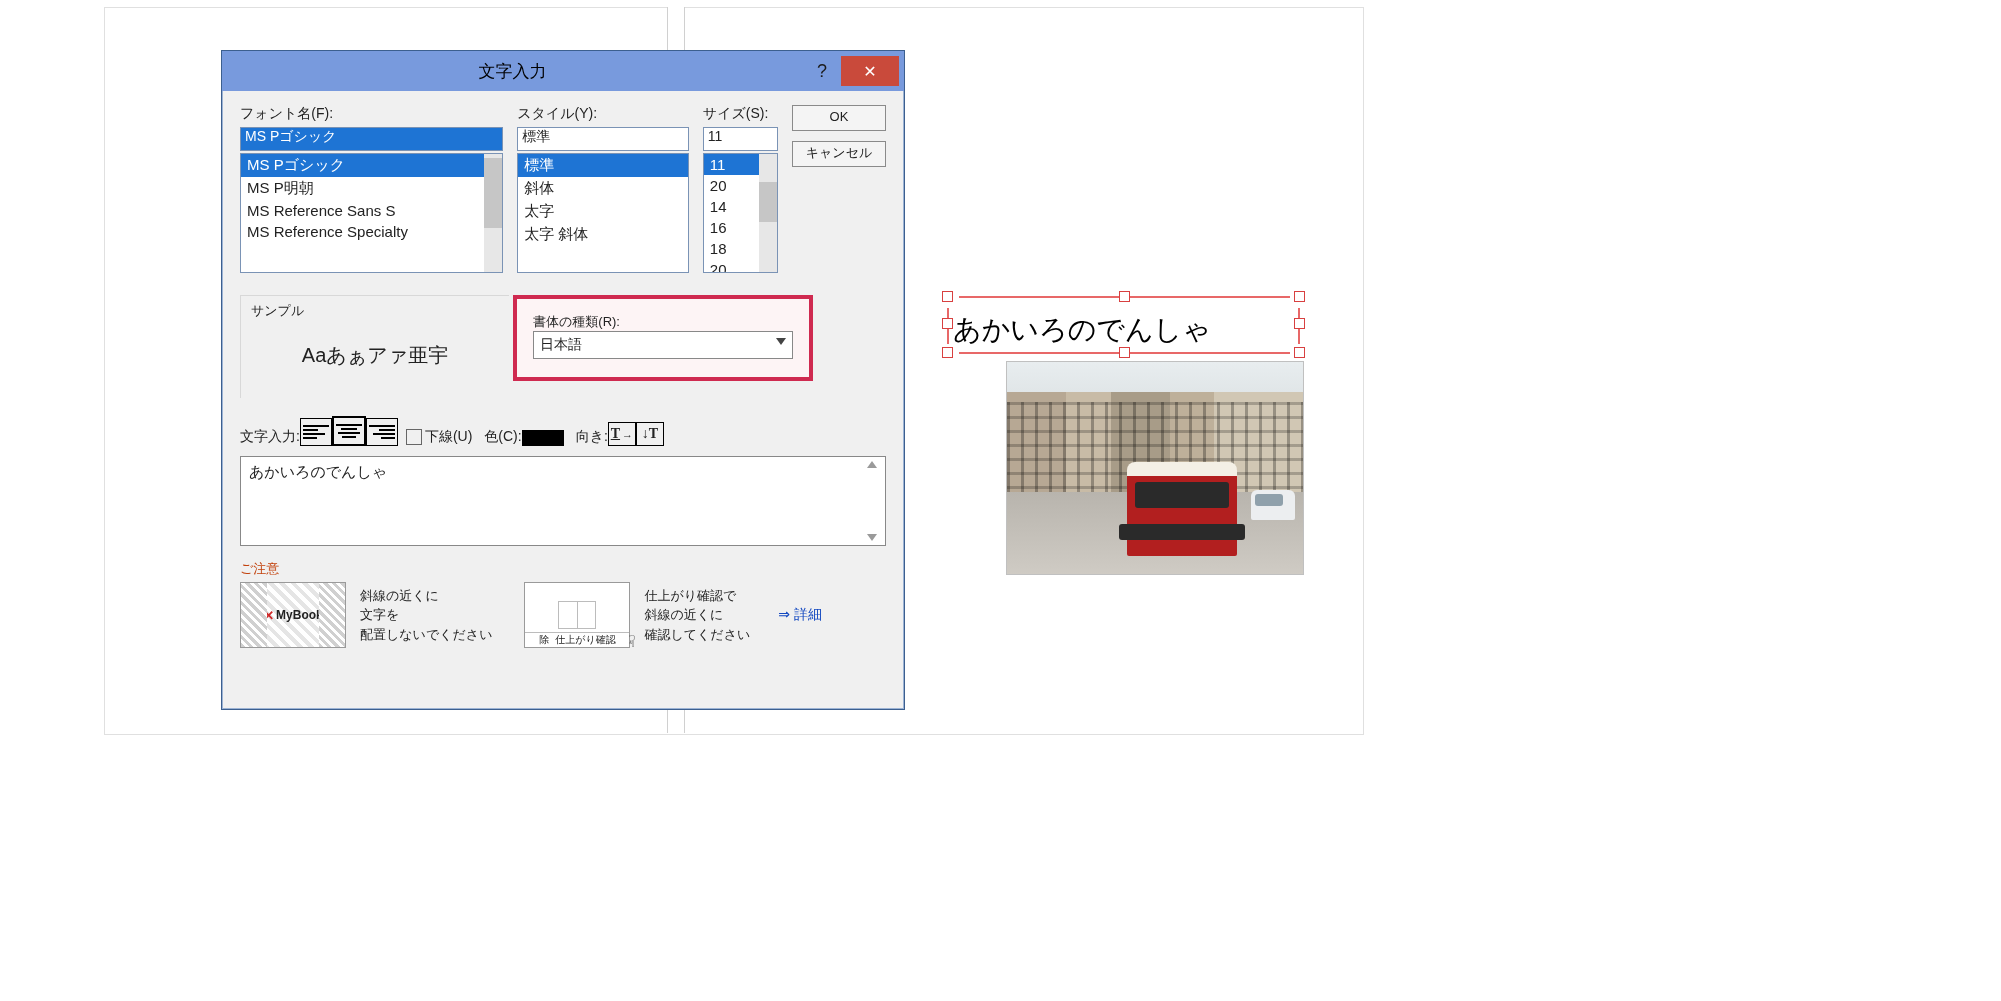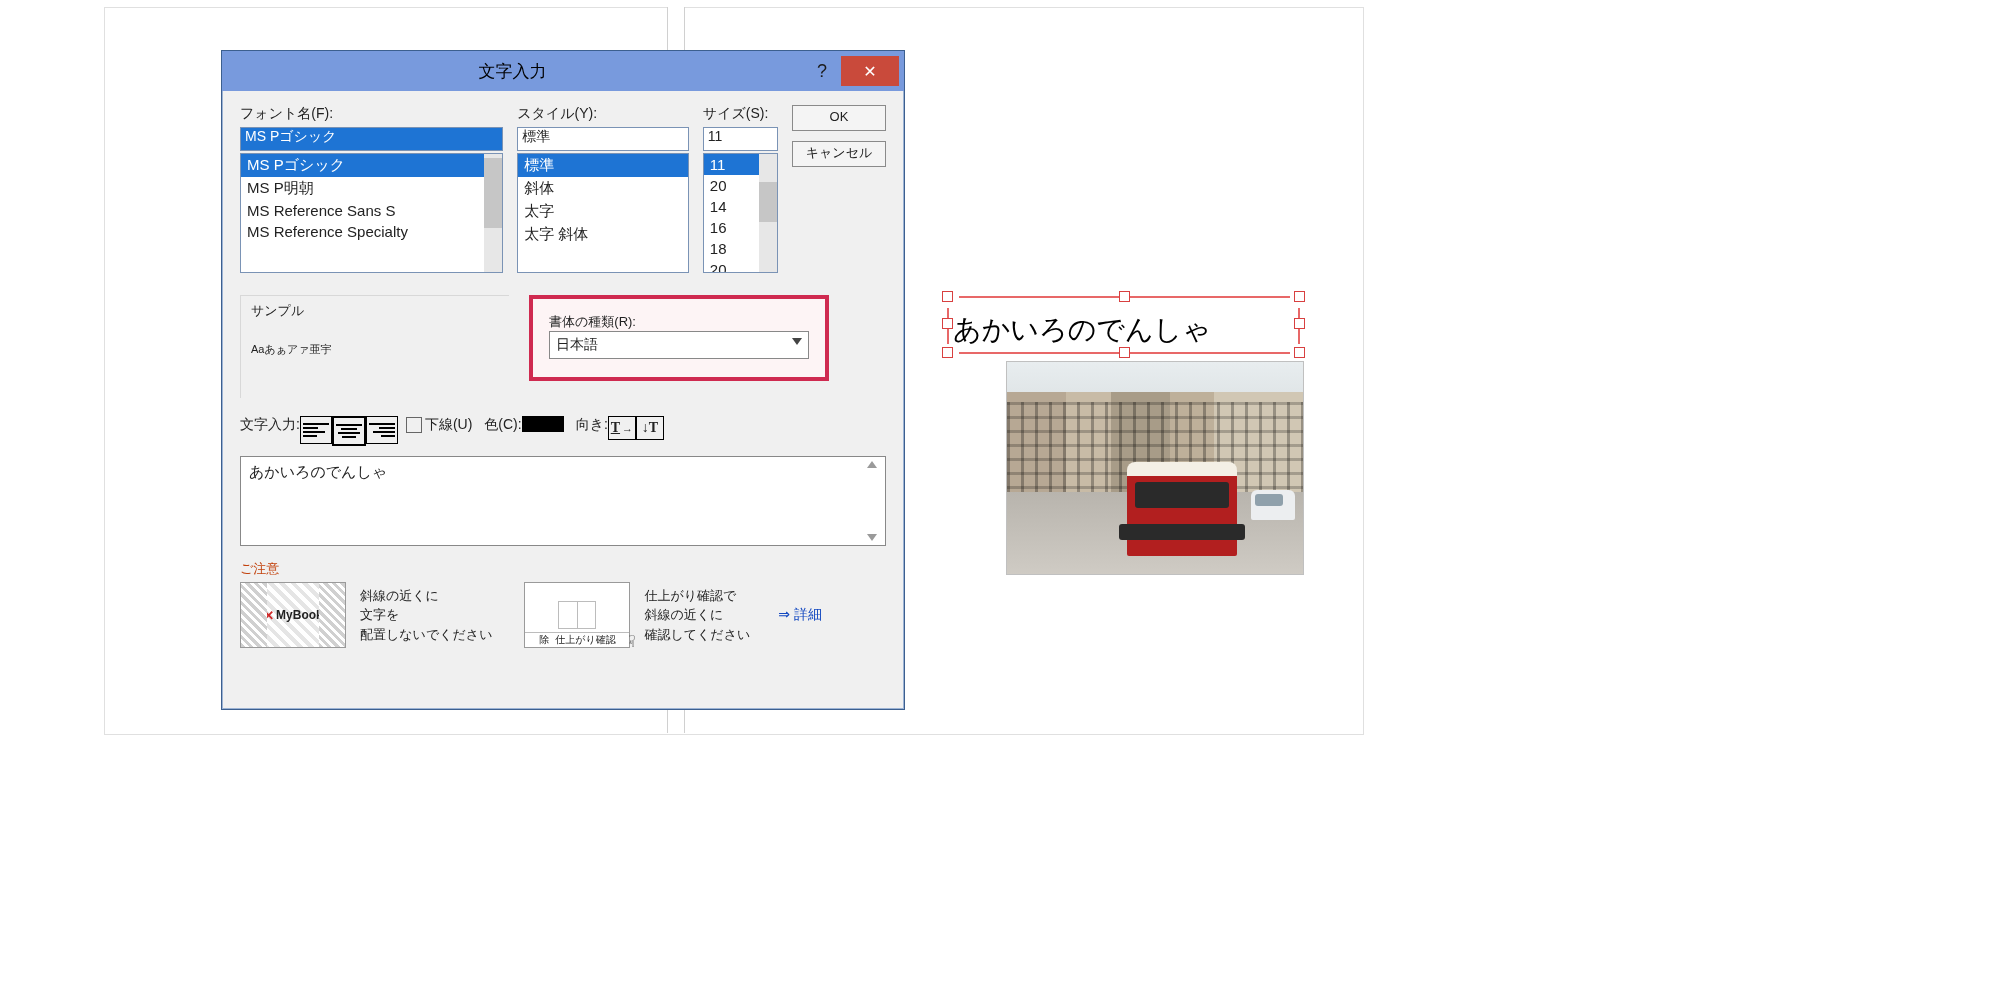--- a/index.html
+++ b/index.html
@@ -46,30 +46,30 @@
 .lbl{font-size:14px;margin-bottom:4px;}
 .txt{height:22px;border:1px solid #7a93b5;background:#fff;padding:0 4px;font-size:14px;}
 .txt.sel-hi{background:#1e74d4;color:#fff;}
 .listbox{border:1px solid #7a93b5;background:#fff;height:118px;margin-top:2px;overflow:hidden;position:relative;}
 .listbox .track{position:absolute;right:0;top:0;width:18px;height:100%;background:#e7e7e7;}
 .listbox .thumb{position:absolute;right:0;width:18px;background:#c6c6c6;}
 .li{padding:2px 6px;font-size:15px;white-space:nowrap;}
 .li.hi{background:#1e74d4;color:#fff;}
 .btn{width:92px;height:24px;border:1px solid #8a8a8a;background:#f4f4f4;margin-bottom:10px;font-size:13px;text-align:center;line-height:22px;}
 
-.mid{display:flex;gap:20px;margin-top:22px;align-items:flex-start;}
+.mid{display:flex;gap:4px;margin-top:22px;align-items:flex-start;}
 .sample-box{flex:0 0 248px;height:90px;border-top:1px solid #d8d8d8;border-left:1px solid #d8d8d8;padding:6px 10px;}
 .sample-box .sample-lbl{font-size:13px;}
-.sample-box .sample-txt{margin-top:22px;text-align:left;font-size:11px;}
+.sample-box .sample-txt{margin-top:22px;text-align:center;font-size:20px;}
 .type-box{flex:0 0 260px;border:4px solid #cf2a50;background:#fdf4f5;padding:14px 16px 18px 16px;}
 .type-lbl{font-size:13px;}
 .dropdown{height:26px;border:1px solid #888;background:#fff;display:flex;align-items:center;padding:0 6px;position:relative;font-size:14px;}
 .dropdown .caret{position:absolute;right:6px;top:6px;width:0;height:0;border-left:5px solid transparent;border-right:5px solid transparent;border-top:7px solid #444;}
 
-.toolbar{display:flex;align-items:flex-start;margin-top:18px;font-size:14px;}
+.toolbar{display:flex;align-items:flex-end;margin-top:18px;font-size:14px;}
 .align-btn{width:26px;height:22px;border:1px solid #000;display:flex;flex-direction:column;justify-content:center;gap:2px;padding:2px;}
 .align-btn.sel-a{border-width:2px;}
 .aln{height:2px;background:#000;}
 .chk{width:14px;height:14px;border:1px solid #666;display:inline-block;vertical-align:middle;margin-right:3px;}
 .swatch{width:42px;height:16px;background:#000;display:inline-block;vertical-align:middle;}
 .orient{width:26px;height:22px;border:1px solid #000;display:flex;align-items:center;justify-content:center;font-weight:bold;font-family:serif;font-size:14px;}
 .orient .arr{font-size:11px;margin-left:2px;}
 
 .textarea{margin-top:10px;height:76px;border:1px solid #888;background:#fff;position:relative;padding:6px 8px;font-size:15px;}
 .textarea .tscroll{position:absolute;right:2px;top:4px;bottom:4px;width:16px;}

